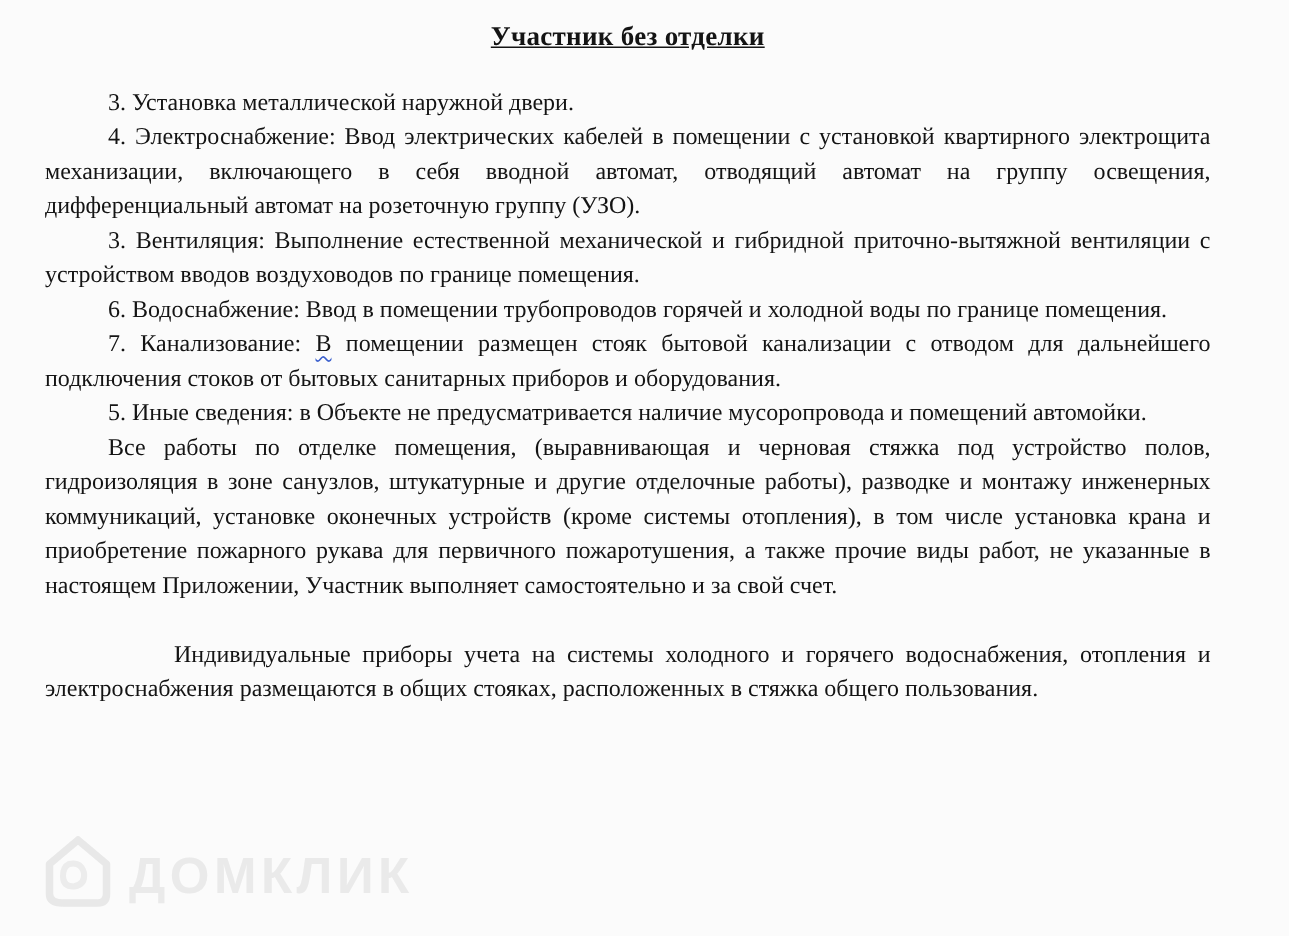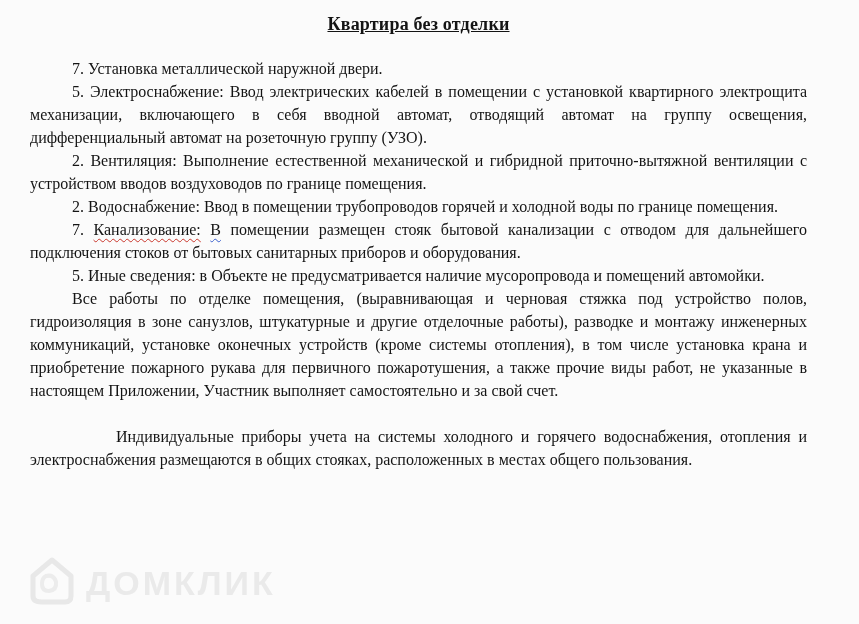--- a/index.html
+++ b/index.html
@@ -34,21 +34,20 @@
     text-align: justify;
   }
   .para {
     text-indent: 42px;
   }
   .para-last {
     text-indent: 86px;
     margin-top: 23px;
   }
   .squiggle-red {
-    text-decoration: underline;
     text-decoration-style: wavy;
     text-decoration-color: #c9372c;
     text-decoration-thickness: 1px;
     text-underline-offset: 3px;
   }
   .squiggle-blue {
     text-decoration: underline;
     text-decoration-style: wavy;
     text-decoration-color: #3a5fcd;
     text-decoration-thickness: 1px;
@@ -81,28 +80,28 @@
   <div class="watermark">
     <span>
       <svg width="52" height="58" viewBox="0 0 52 58" fill="none">
         <path d="M7 24 L26 8 L45 24 L45 44 Q45 50 39 50 L16 50 Q7 50 7 44 Z" stroke="rgba(190,190,190,0.30)" stroke-width="5" stroke-linejoin="round" fill="none"></path>
         <path d="M20 24 Q28 22 30 30 Q31 38 23 39 Q16 39 16 32 Q16 26 20 24 Z" stroke="rgba(190,190,190,0.25)" stroke-width="4" fill="none"></path>
       </svg>
     </span>
     <span class="watermark-text">ДОМКЛИК</span>
   </div>
 
-  <div class="doc-title">Квартира без отделки</div>
+  <div class="doc-title">Участник без отделки</div>
 
   <div class="doc-body">
-    <p class="para">7. Установка металлической наружной двери.</p>
-    <p class="para">5. Электроснабжение: Ввод электрических кабелей в помещении с установкой квартирного электрощита механизации, включающего в себя вводной автомат, отводящий автомат на группу освещения, дифференциальный автомат на розеточную группу (УЗО).</p>
-    <p class="para">2. Вентиляция: Выполнение естественной механической и гибридной приточно-вытяжной вентиляции с устройством вводов воздуховодов по границе помещения.</p>
-    <p class="para">2. Водоснабжение: Ввод в помещении трубопроводов горячей и холодной воды по границе помещения.</p>
+    <p class="para">3. Установка металлической наружной двери.</p>
+    <p class="para">4. Электроснабжение: Ввод электрических кабелей в помещении с установкой квартирного электрощита механизации, включающего в себя вводной автомат, отводящий автомат на группу освещения, дифференциальный автомат на розеточную группу (УЗО).</p>
+    <p class="para">3. Вентиляция: Выполнение естественной механической и гибридной приточно-вытяжной вентиляции с устройством вводов воздуховодов по границе помещения.</p>
+    <p class="para">6. Водоснабжение: Ввод в помещении трубопроводов горячей и холодной воды по границе помещения.</p>
 
     <p class="para"><span>7.</span> <span class="squiggle-red">Канализование:</span> <span class="squiggle-blue">В</span> <span>помещении размещен стояк бытовой канализации с отводом для дальнейшего подключения стоков от бытовых санитарных приборов и оборудования.</span></p>
 
     <p class="para">5. Иные сведения: в Объекте не предусматривается наличие мусоропровода и помещений автомойки.</p>
     <p class="para">Все работы по отделке помещения, (выравнивающая и черновая стяжка под устройство полов, гидроизоляция в зоне санузлов, штукатурные и другие отделочные работы), разводке и монтажу инженерных коммуникаций, установке оконечных устройств (кроме системы отопления), в том числе установка крана и приобретение пожарного рукава для первичного пожаротушения, а также прочие виды работ, не указанные в настоящем Приложении, Участник выполняет самостоятельно и за свой счет.</p>
-    <p class="para para-last">Индивидуальные приборы учета на системы холодного и горячего водоснабжения, отопления и электроснабжения размещаются в общих стояках, расположенных в местах общего пользования.</p>
+    <p class="para para-last">Индивидуальные приборы учета на системы холодного и горячего водоснабжения, отопления и электроснабжения размещаются в общих стояках, расположенных в стяжка общего пользования.</p>
   </div>
 
 </div>
 
 </body></html>

